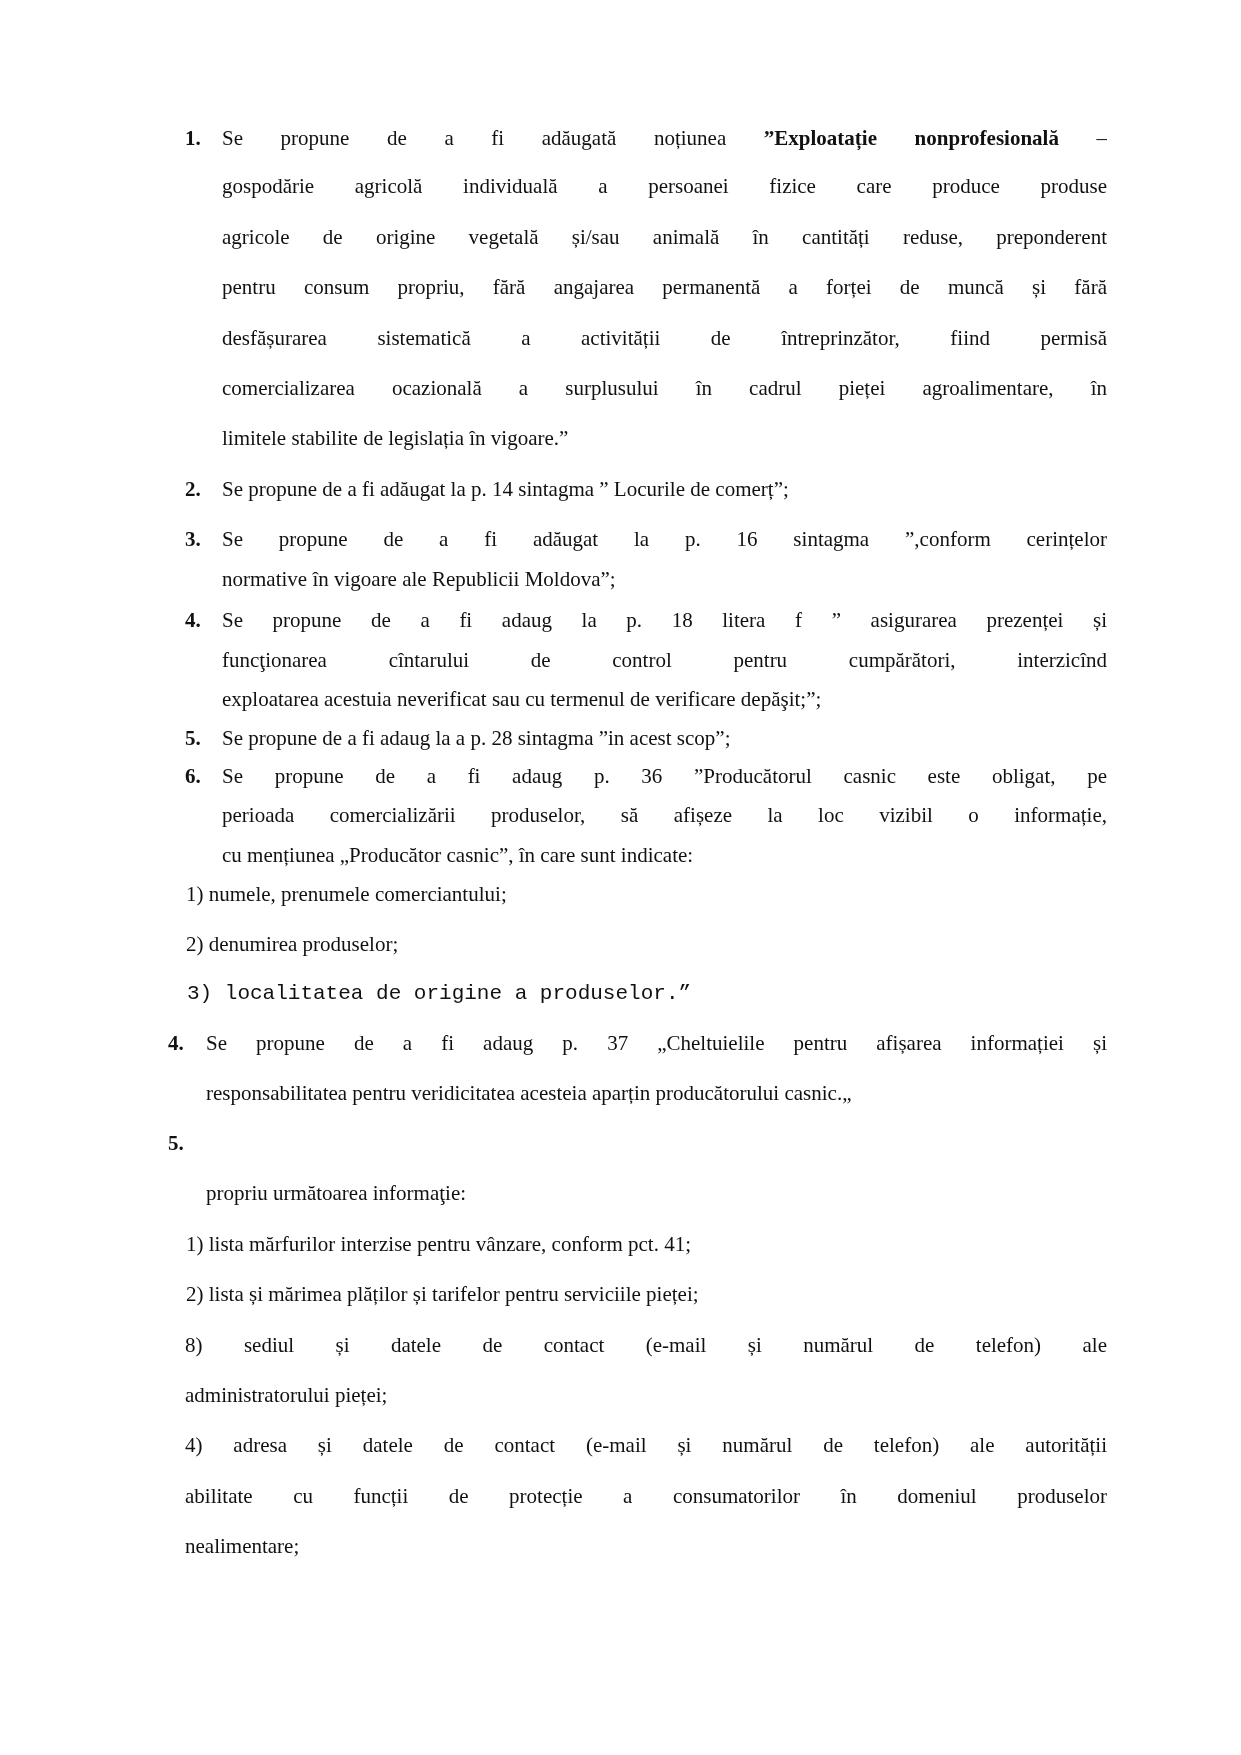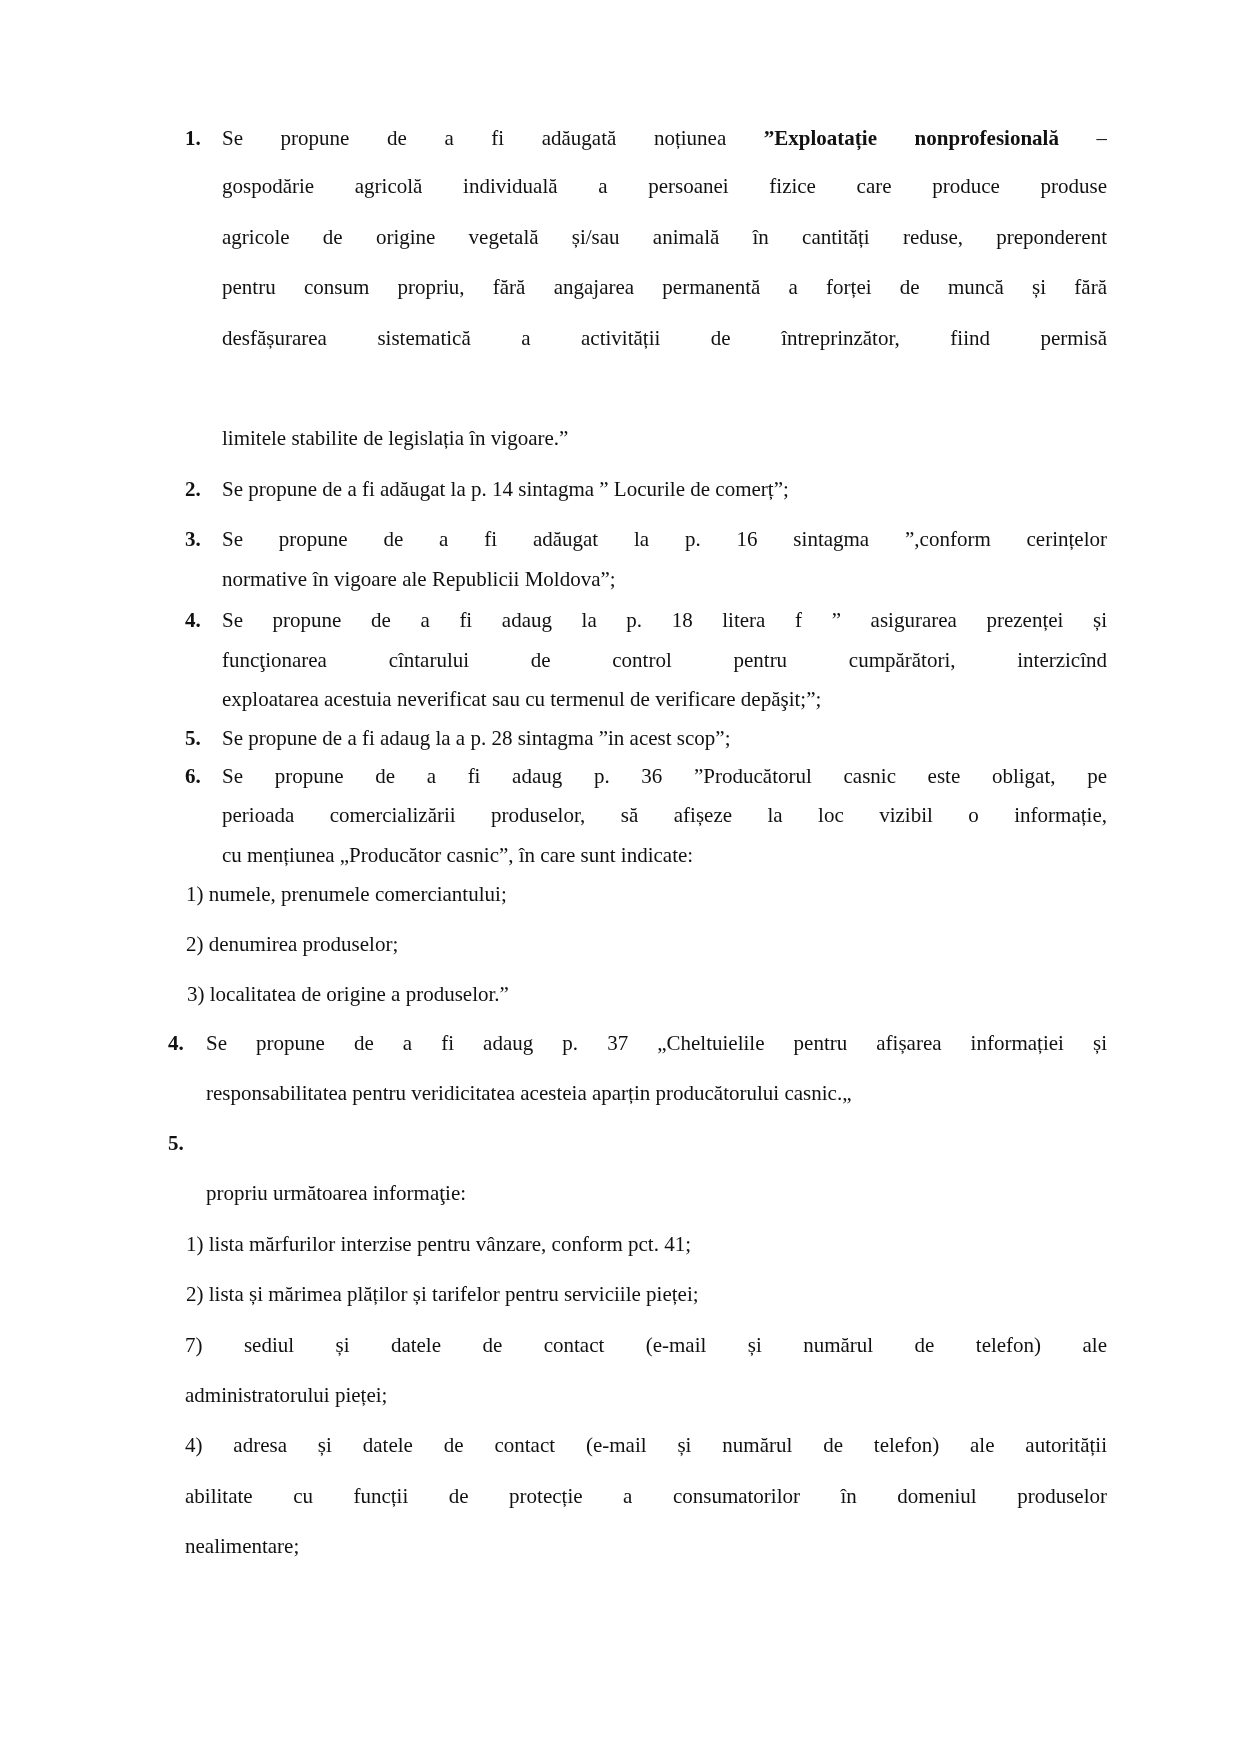--- a/index.html
+++ b/index.html
@@ -17,20 +17,21 @@
 <div class="page">
 
   <div class="num" style="left:185px; top:126px;">1.</div>
   <div class="line just" style="left:222px; top:174px; width:885px;">gospodărie agricolă individuală a persoanei fizice care produce produse</div>
   <div class="line just" style="left:222px; top:126px; width:885px;">
     <span>Se propune de a fi adăugată noțiunea </span><span class="b">”Exploatație nonprofesională</span><span> –</span>
   </div>
   <div class="line just" style="left:222px; top:225px; width:885px;">agricole de origine vegetală și/sau animală în cantități reduse, preponderent</div>
   <div class="line just" style="left:222px; top:275px; width:885px;">pentru consum propriu, fără angajarea permanentă a forței de muncă și fără</div>
   <div class="line just" style="left:222px; top:326px; width:885px;">desfășurarea sistematică a activității de întreprinzător, fiind permisă</div>
+  <div class="line just" style="left:222px; top:376px; width:885px;">comercializarea ocazională a surplusului în cadrul pieței agroalimentare, în</div>
   <div class="line" style="left:222px; top:426px;">limitele stabilite de legislația în vigoare.”</div>
 
   <div class="num" style="left:185px; top:477px;">2.</div>
   <div class="line" style="left:222px; top:477px;">Se propune de a fi adăugat la p. 14 sintagma ” Locurile de comerț”;</div>
 
   <div class="num" style="left:185px; top:527px;">3.</div>
   <div class="line just" style="left:222px; top:527px; width:885px;">Se propune de a fi adăugat la p. 16 sintagma ”,conform cerințelor</div>
   <div class="line" style="left:222px; top:567px;">normative în vigoare ale Republicii Moldova”;</div>
 
   <div class="num" style="left:185px; top:608px;">4.</div>
@@ -41,30 +42,30 @@
   <div class="num" style="left:185px; top:726px;">5.</div>
   <div class="line" style="left:222px; top:726px;">Se propune de a fi adaug la a p. 28 sintagma ”in acest scop”;</div>
 
   <div class="num" style="left:185px; top:764px;">6.</div>
   <div class="line just" style="left:222px; top:764px; width:885px;">Se propune de a fi adaug p. 36 ”Producătorul casnic este obligat, pe</div>
   <div class="line just" style="left:222px; top:803px; width:885px;">perioada comercializării produselor, să afișeze la loc vizibil o informație,</div>
   <div class="line" style="left:222px; top:843px;">cu mențiunea „Producător casnic”, în care sunt indicate:</div>
 
   <div class="line" style="left:186px; top:882px;">1) numele, prenumele comerciantului;</div>
   <div class="line" style="left:186px; top:932px;">2) denumirea produselor;</div>
-  <div class="line" style="left:187px; top:982px;">3) localitatea de origine a produselor.”</div>
+  <div class="line" style="left:187px; top:982px;font-family:Liberation Mono, monospace;">3) localitatea de origine a produselor.”</div>
 
   <div class="num" style="left:168px; top:1031px;">4.</div>
   <div class="line just" style="left:206px; top:1031px; width:901px;">Se propune de a fi adaug p. 37 „Cheltuielile pentru afișarea informației și</div>
   <div class="line" style="left:206px; top:1081px;">responsabilitatea pentru veridicitatea acesteia aparțin producătorului casnic.„</div>
 
   <div class="num" style="left:168px; top:1131px;">5.</div>
   <div class="line" style="left:206px; top:1181px;">propriu următoarea informaţie:</div>
 
   <div class="line" style="left:186px; top:1232px;">1) lista mărfurilor interzise pentru vânzare, conform pct. 41;</div>
   <div class="line" style="left:186px; top:1282px;">2) lista și mărimea plăților și tarifelor pentru serviciile pieței;</div>
-  <div class="line just" style="left:185px; top:1333px; width:922px;">7) sediul și datele de contact (e-mail și numărul de telefon) ale</div>
+  <div class="line just" style="left:185px; top:1333px; width:922px;">8) sediul și datele de contact (e-mail și numărul de telefon) ale</div>
   <div class="line" style="left:185px; top:1383px;">administratorului pieței;</div>
   <div class="line just" style="left:185px; top:1433px; width:922px;">4) adresa și datele de contact (e-mail și numărul de telefon) ale autorității</div>
   <div class="line just" style="left:185px; top:1484px; width:922px;">abilitate cu funcții de protecție a consumatorilor în domeniul produselor</div>
   <div class="line" style="left:185px; top:1534px;">nealimentare;</div>
 
 </div>
 
 </body></html>

